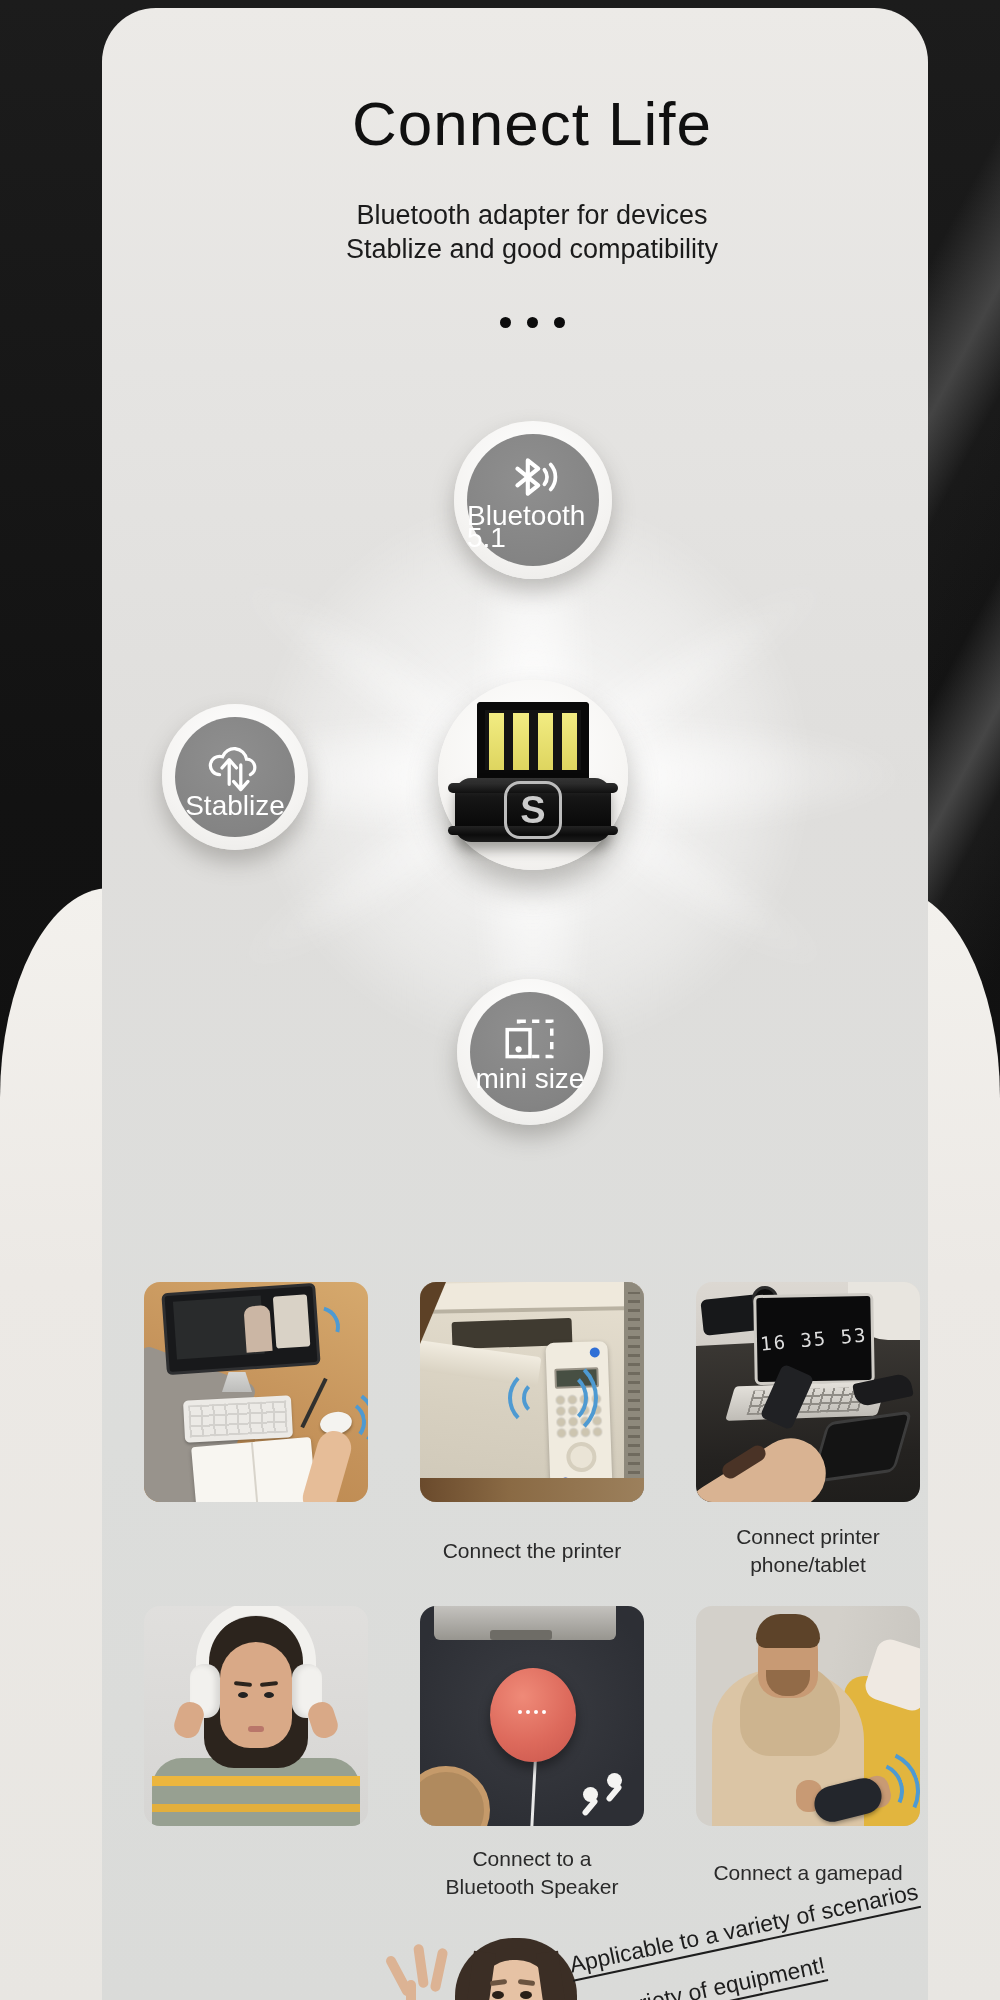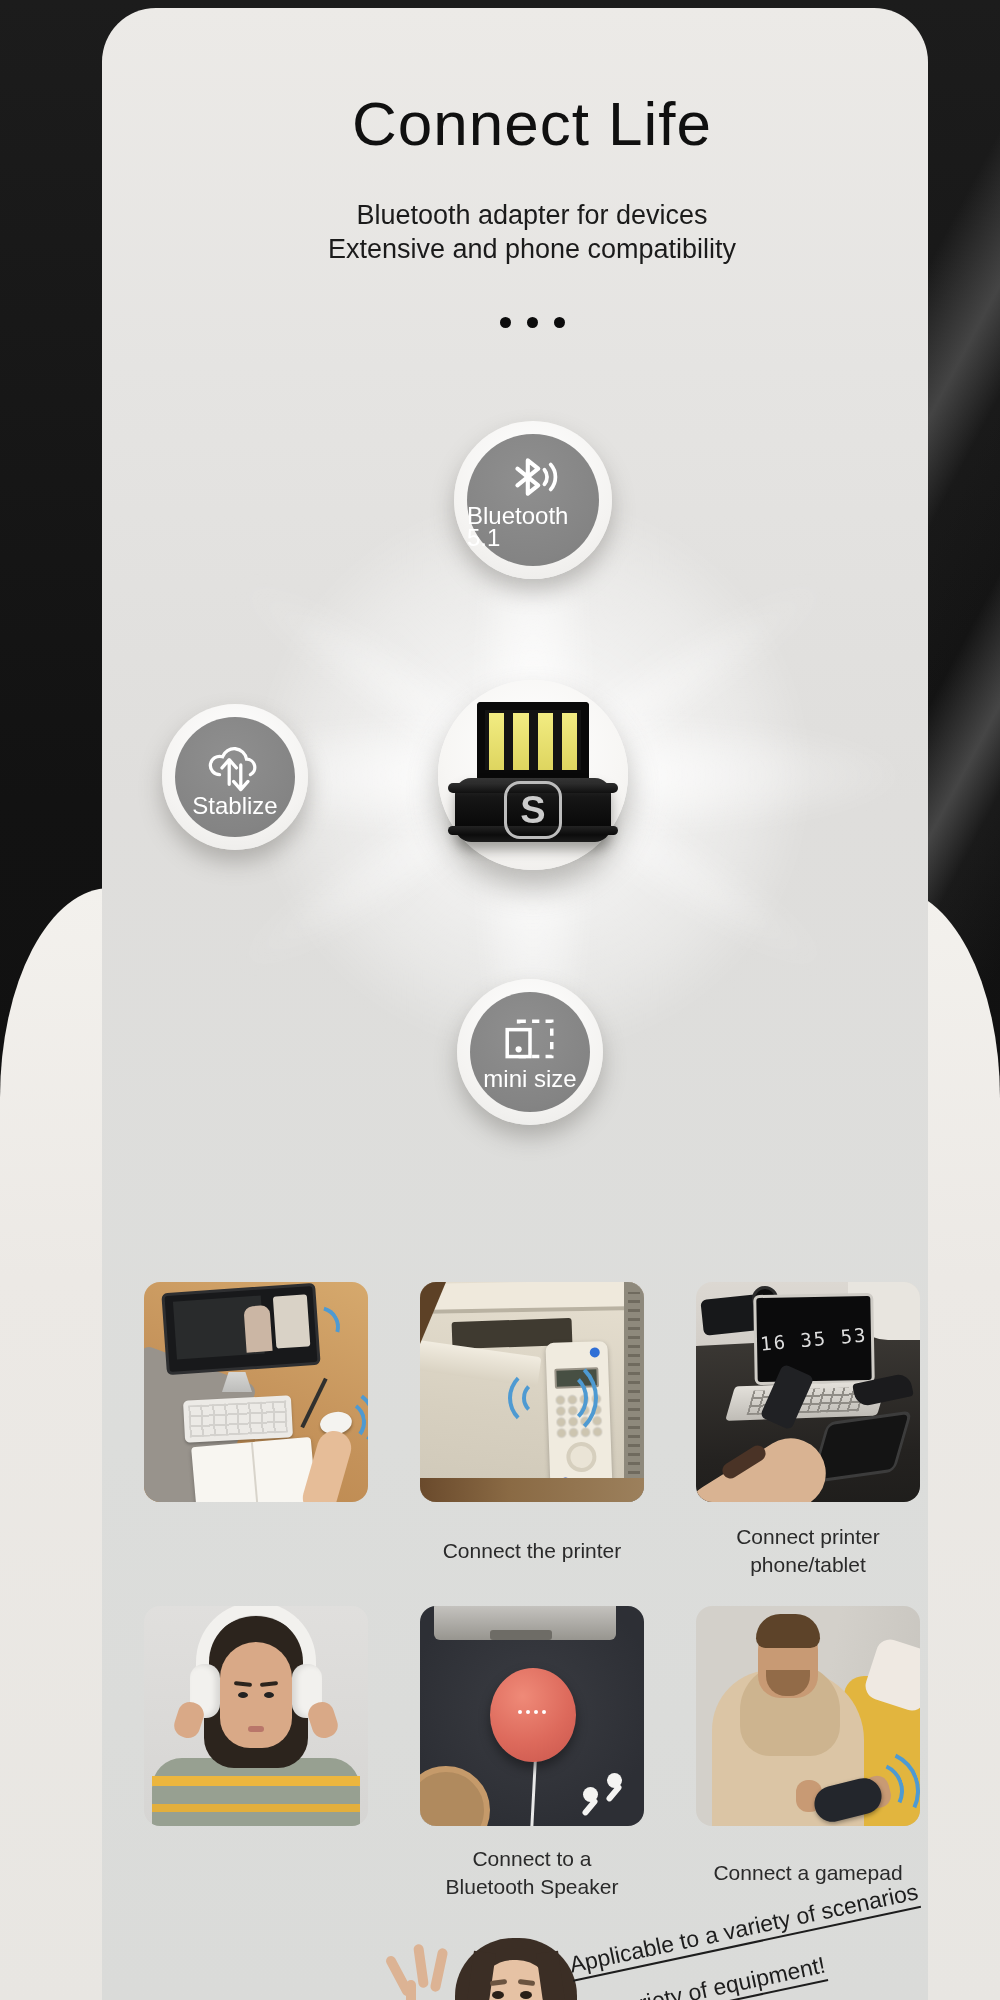--- a/index.html
+++ b/index.html
@@ -41,21 +41,21 @@
     background:radial-gradient(ellipse closest-side,rgba(255,255,255,.6),rgba(255,255,255,0));}
   .ray-d1{transform:rotate(33deg);} .ray-d2{transform:rotate(-33deg);}
 
   
   .badge{position:absolute;border-radius:50%;display:flex;align-items:center;justify-content:center;
     background:radial-gradient(circle at 50% 32%,#ffffff,#f4f3f1 65%,#e9e8e6);
     box-shadow:0 12px 22px rgba(100,98,92,.38);}
   .badge-inner{width:calc(100% - 26px);height:calc(100% - 26px);border-radius:50%;
     background:radial-gradient(circle at 45% 35%,#8f8f8f,#848484 70%,#7c7c7c);
     display:flex;flex-direction:column;align-items:center;justify-content:center;gap:3px;}
-  .badge-label{color:#ffffff;font-size:24px;line-height:22px;}
+  .badge-label{color:#ffffff;font-size:28px;line-height:22px;}
   .badge-top{left:454px;top:421px;width:158px;height:158px;}
   .badge-left{left:162px;top:704px;width:146px;height:146px;}
   .badge-right{left:747px;top:698px;width:146px;height:146px;}
   .badge-bottom{left:457px;top:979px;width:146px;height:146px;}
 
   
   .hub{position:absolute;left:438px;top:680px;width:190px;height:190px;border-radius:50%;
     background:radial-gradient(circle at 50% 36%,#ffffff,#f7f6f4 58%,#ebe9e6);
     box-shadow:0 18px 30px rgba(104,102,95,.45);}
   .usb-plug{position:absolute;left:477px;top:702px;width:112px;height:76px;background:#131313;
@@ -244,21 +244,21 @@
 <div class="stage">
 
   <div class="bg"></div>
   <div class="gloss"></div>
   <div class="panel"></div>
   <div class="card"></div>
 
   <h1 class="title">Connect Life</h1>
   <div class="subtitle">
     <div>Bluetooth adapter for devices</div>
-    <div>Extensive and phone compatibility</div>
+    <div>Stablize and good compatibility</div>
   </div>
   <div class="dots">
     <span></span><span></span><span></span>
   </div>
 
   <div class="glow"></div>
   <div class="ray ray-v"></div>
   <div class="ray ray-h"></div>
   <div class="ray ray-d1"></div>
   <div class="ray ray-d2"></div>

